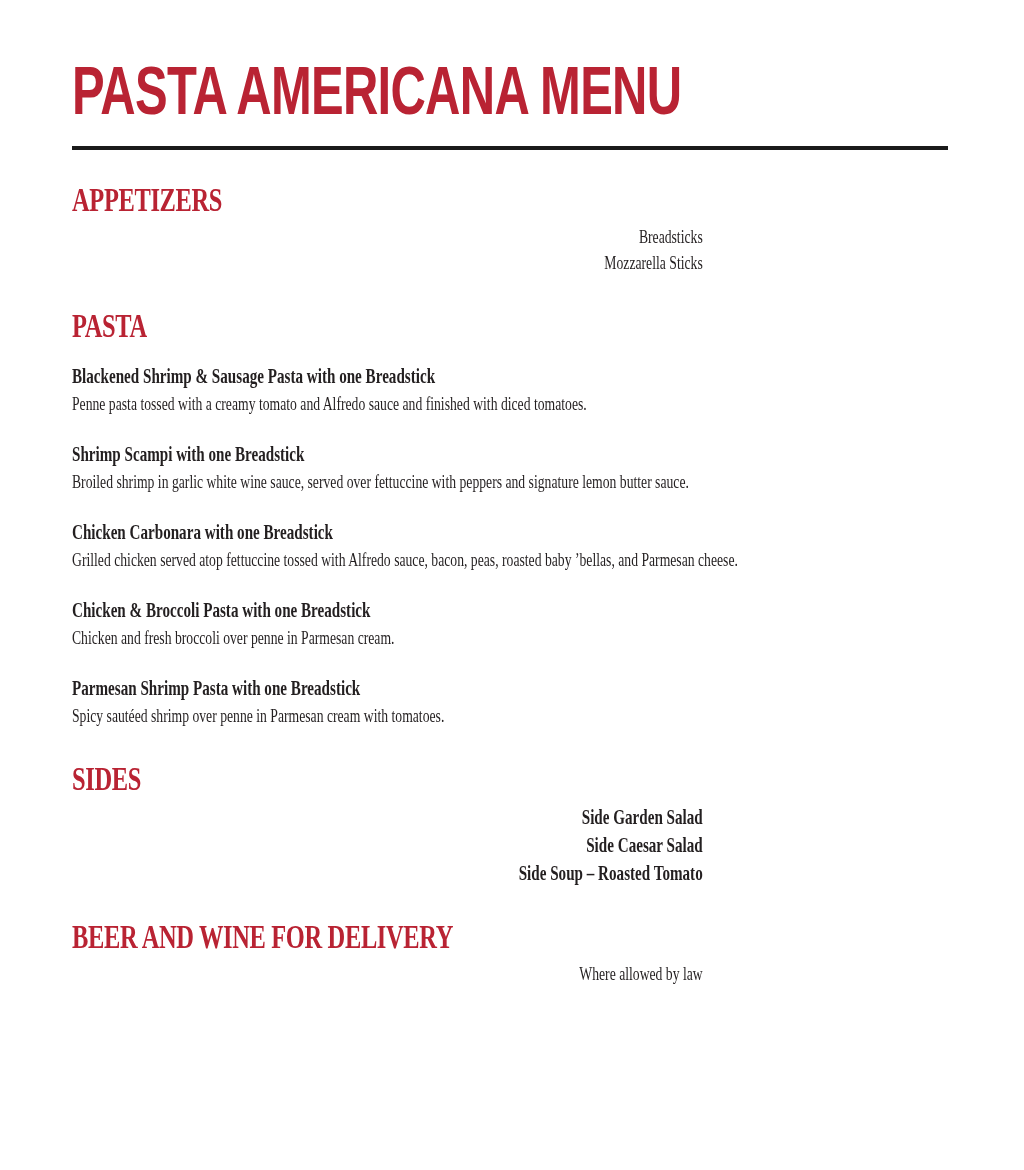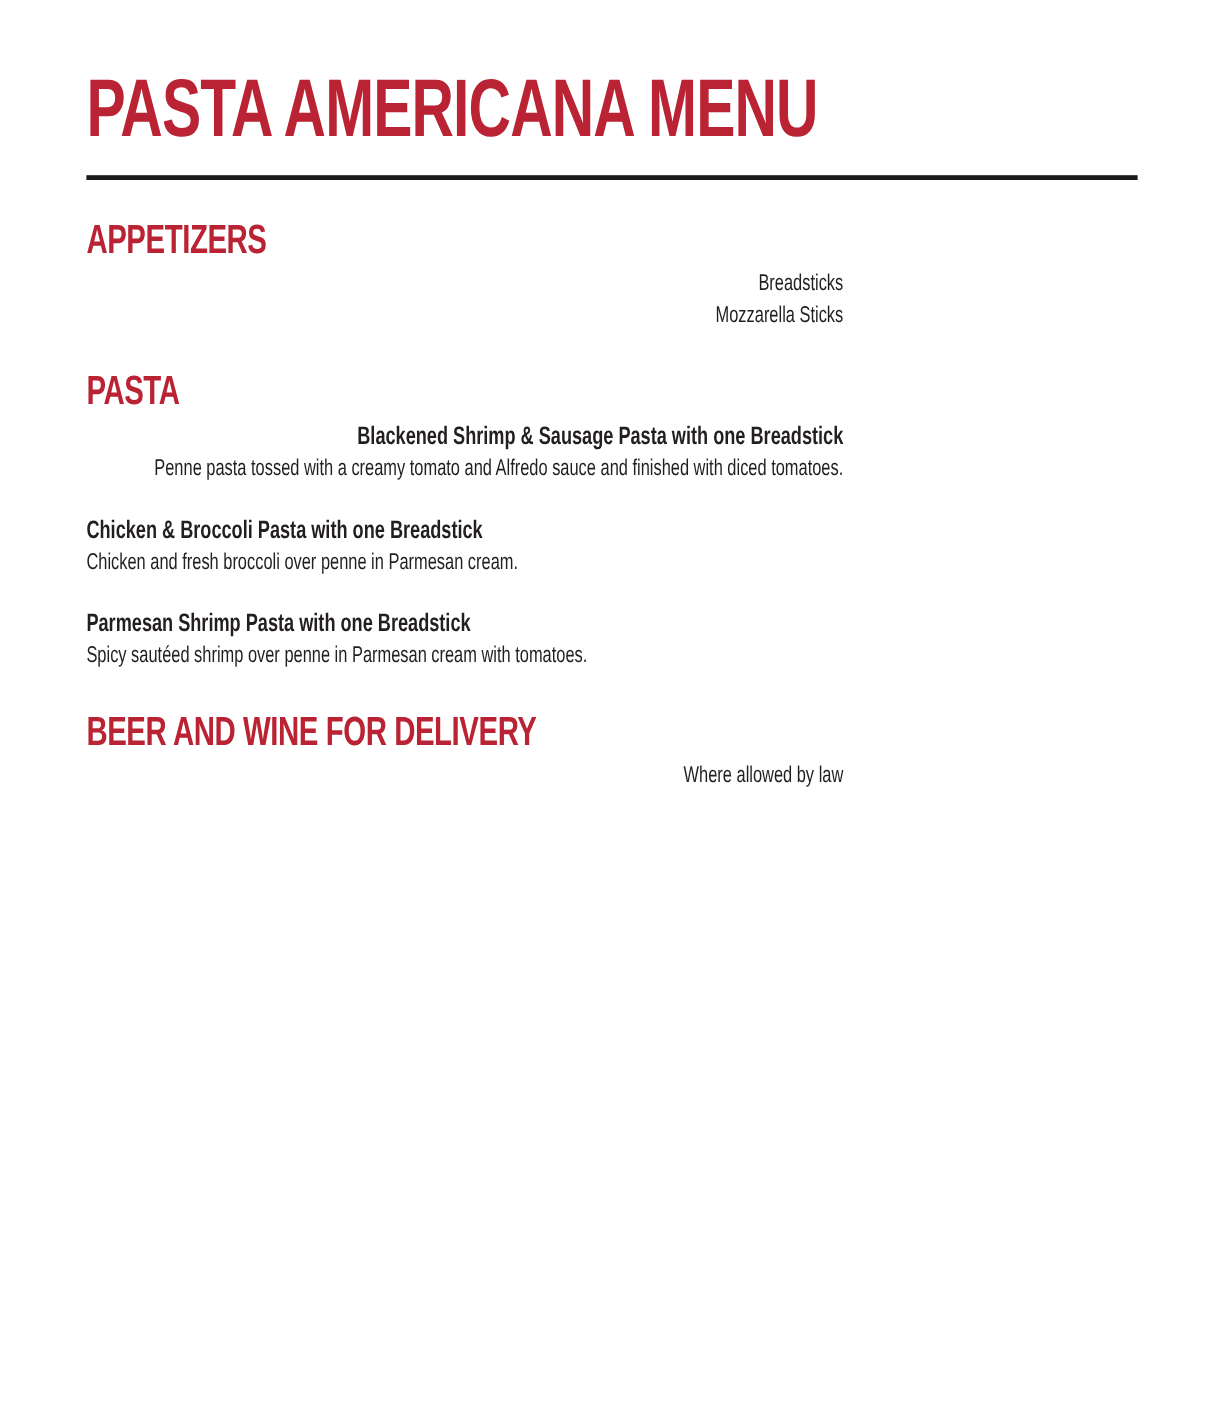--- a/index.html
+++ b/index.html
@@ -32,41 +32,41 @@
     font-weight: 700;
     color: var(--accent);
     letter-spacing: -1px;
   }
   .rule {
     height: 4px;
     background: #1a1a1a;
     margin-top: 22px;
     width: 876px;
   }
-  .section { margin-top: 33px; }
+  .section { margin-top: 33px; font-family: Liberation Serif, serif; }
   .section-heading {
     font-size: 34px;
     line-height: 1.0;
     font-weight: 700;
     color: var(--accent);
     letter-spacing: -0.5px;
   }
   .item-list { margin-top: 7px; text-align: right; }
   .plain-item {
     font-size: 19px;
     line-height: 26px;
     font-weight: 400;
   }
   .bold-item {
     font-size: 21px;
     line-height: 28px;
     font-weight: 700;
   }
   .dish { margin-top: 24px; }
-  .dish.first { margin-top: 7px; text-align: right; }
+  .dish.first { margin-top: 20px; }
   .dish-name {
     font-size: 21px;
     line-height: 27px;
     font-weight: 700;
   }
   .dish-desc {
     font-size: 19px;
     line-height: 27px;
     font-weight: 400;
   }
@@ -88,34 +88,50 @@
   </section>
 
   <section class="section">
     <h2 class="section-heading condense">PASTA</h2>
 
     <div class="dish first">
       <p class="dish-name condense">Blackened Shrimp &amp; Sausage Pasta with one Breadstick</p>
       <p class="dish-desc condense">Penne pasta tossed with a creamy tomato and Alfredo sauce and finished with diced tomatoes.</p>
     </div>
 
+    <div class="dish">
+      <p class="dish-name condense">Shrimp Scampi with one Breadstick</p>
+      <p class="dish-desc condense">Broiled shrimp in garlic white wine sauce, served over fettuccine with peppers and signature lemon butter sauce.</p>
+    </div>
 
+    <div class="dish">
+      <p class="dish-name condense">Chicken Carbonara with one Breadstick</p>
+      <p class="dish-desc condense">Grilled chicken served atop fettuccine tossed with Alfredo sauce, bacon, peas, roasted baby ’bellas, and Parmesan cheese.</p>
+    </div>
 
     <div class="dish">
       <p class="dish-name condense">Chicken &amp; Broccoli Pasta with one Breadstick</p>
       <p class="dish-desc condense">Chicken and fresh broccoli over penne in Parmesan cream.</p>
     </div>
 
 
     <div class="dish">
       <p class="dish-name condense">Parmesan Shrimp Pasta with one Breadstick</p>
       <p class="dish-desc condense">Spicy sautéed shrimp over penne in Parmesan cream with tomatoes.</p>
     </div>
   </section>
 
+  <section class="section">
+    <h2 class="section-heading condense">SIDES</h2>
+    <div class="item-list">
+      <p class="bold-item condense">Side Garden Salad</p>
+      <p class="bold-item condense">Side Caesar Salad</p>
+      <p class="bold-item condense">Side Soup – Roasted Tomato</p>
+    </div>
+  </section>
 
 
   <section class="section">
     <h2 class="section-heading condense">BEER AND WINE FOR DELIVERY</h2>
     <div class="item-list">
       <p class="plain-item condense">Where allowed by law</p>
     </div>
   </section>
 
 </main>

